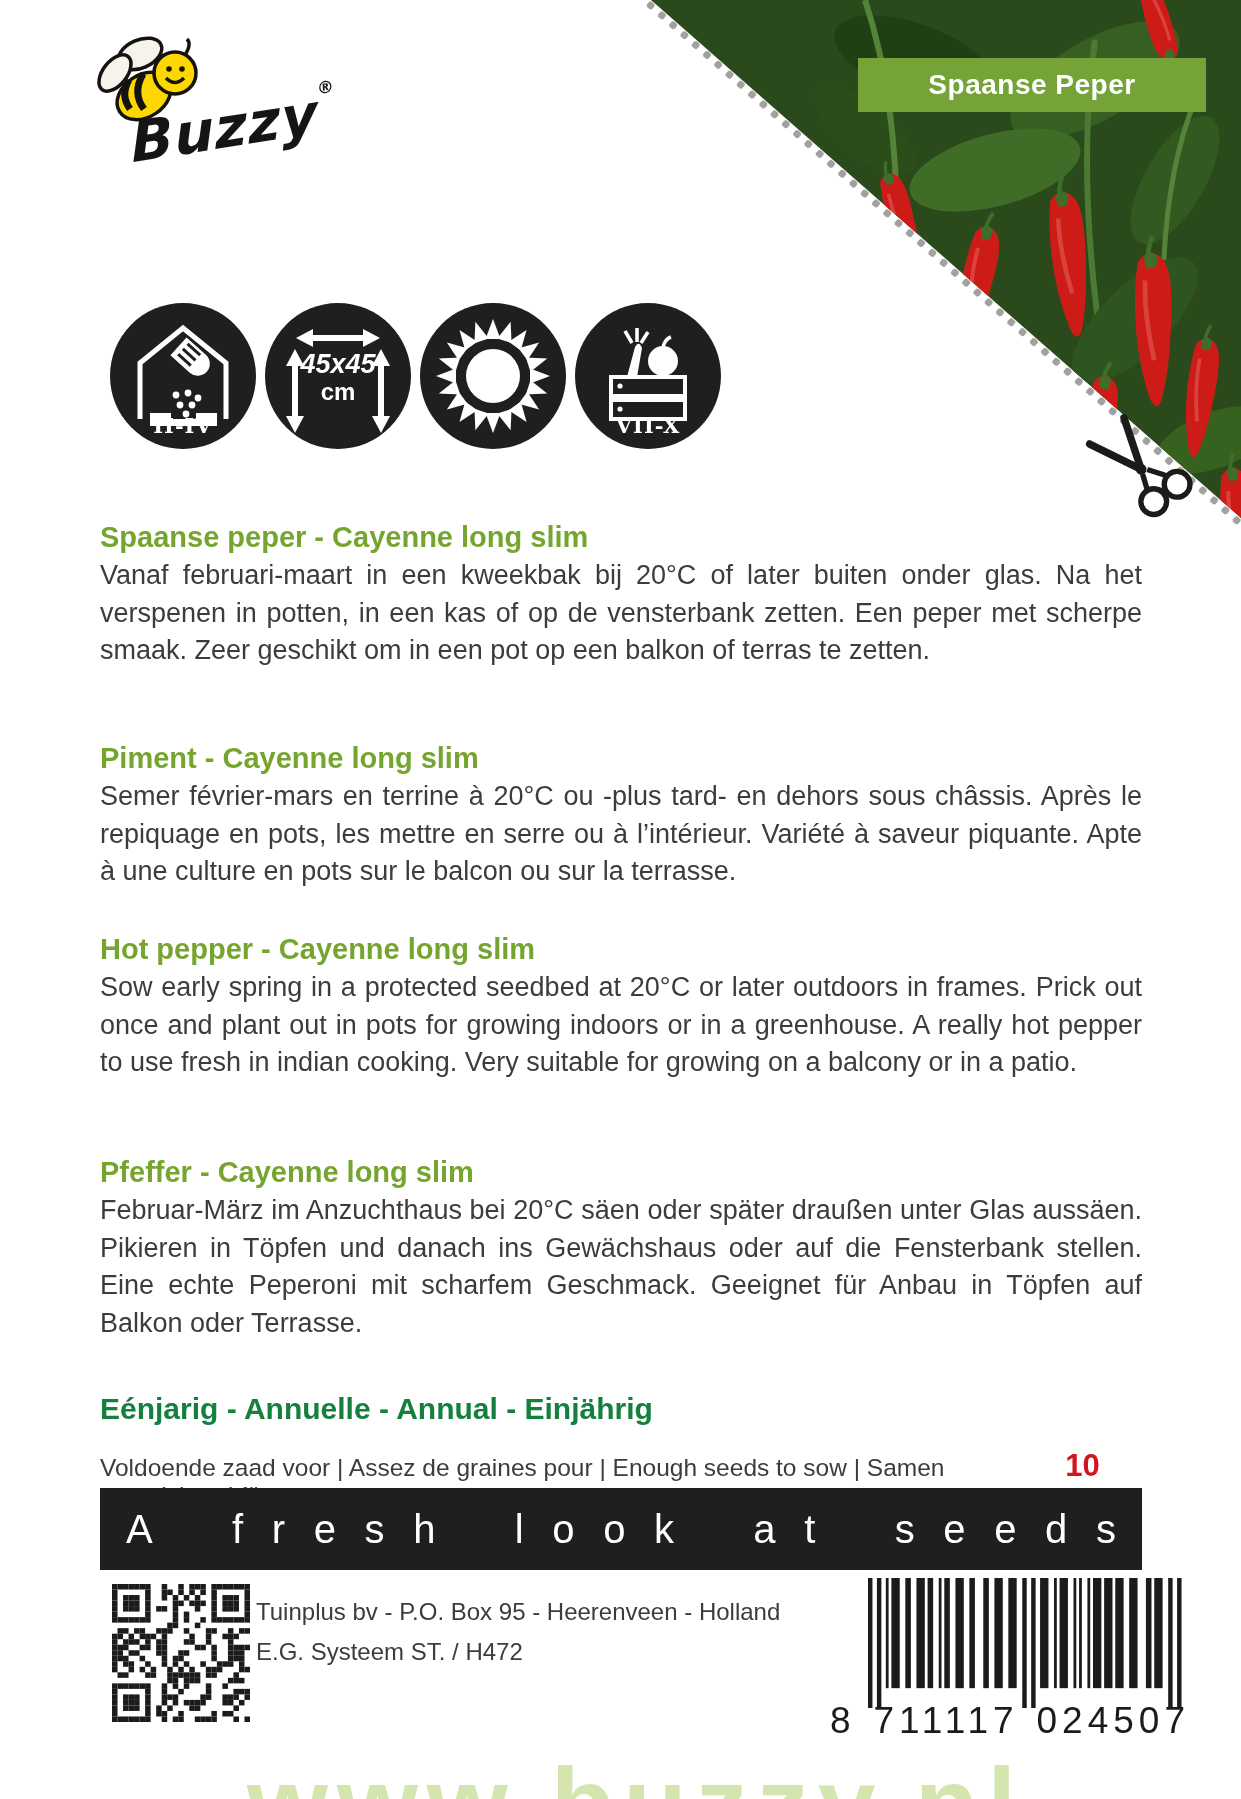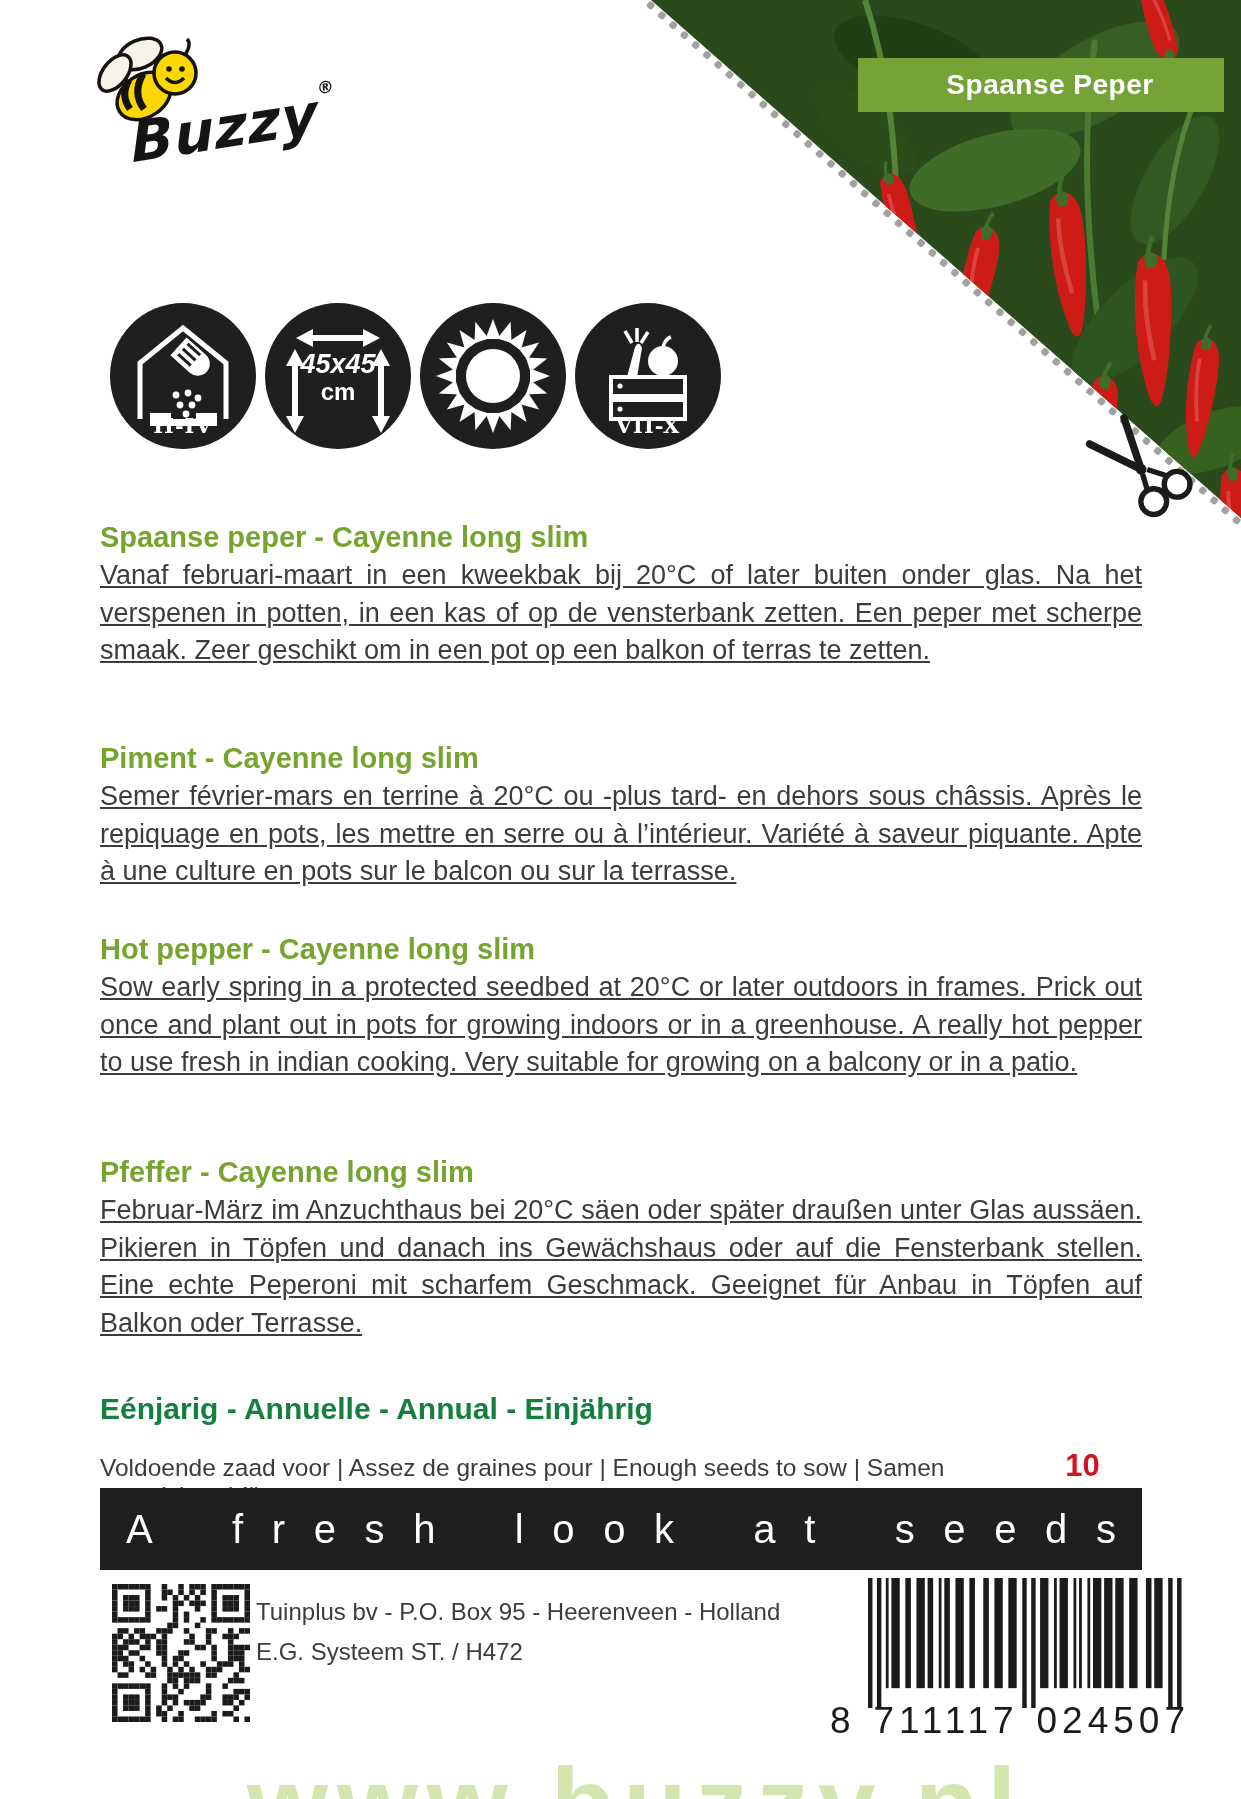--- a/index.html
+++ b/index.html
@@ -10,21 +10,21 @@
   .photo{position:absolute;left:615px;top:0;width:626px;height:540px;
          clip-path:polygon(36px 0, 626px 0, 626px 518px);}
   .photo svg{display:block;width:626px;height:540px;}
   .cutline{position:absolute;left:645px;top:-5px;width:800px;height:11px;
            transform-origin:0 5.5px;transform:rotate(41.3deg);
            background-image:radial-gradient(circle 4px, #a2a1a0 97%, rgba(0,0,0,0) 100%);
            background-size:15px 11px;background-repeat:repeat-x;z-index:4;}
   .scissors{position:absolute;left:1080px;top:408px;width:118px;height:118px;z-index:5;
             transform:rotate(-43deg);}
   .band{position:absolute;left:858px;top:58px;width:348px;height:54px;background:#75a338;
-        display:flex;align-items:center;justify-content:center;z-index:6;padding-left:18px;}
+        display:flex;align-items:center;justify-content:center;z-index:6;}
   .band span{color:#fff;font-weight:bold;font-size:28px;letter-spacing:.5px;}
 
   
   .logo{position:absolute;left:92px;top:30px;width:230px;height:150px;}
   .logo svg{position:absolute;left:0;top:0;}
   .logo-text{position:absolute;left:38px;top:62px;transform:rotate(-9deg) skewX(-6deg);
              font-style:italic;font-weight:bold;font-size:56px;color:#171513;
              font-family:"DejaVu Sans",sans-serif;letter-spacing:1px;}
   .logo-text .reg{font-size:17px;vertical-align:38px;font-style:normal;letter-spacing:0;}
 
@@ -35,21 +35,21 @@
   .icon-label{position:absolute;left:0;right:0;bottom:11px;text-align:center;color:#fff;
               font-family:"DejaVu Serif",serif;font-weight:bold;font-size:21px;letter-spacing:1px;}
   .size-label{position:absolute;left:0;right:0;top:50%;transform:translateY(-46%);
               text-align:center;color:#fff;font-weight:bold;line-height:27px;}
   .size-label .v{font-size:27px;display:block;font-style:italic;}
   .size-label .u{font-size:24px;display:block;}
 
   
   .sec{position:absolute;left:100px;width:1042px;}
   .sec h2{margin:0 0 4px 0;font-size:29px;line-height:32px;color:#76a52f;font-weight:bold;}
-  .sec p{margin:0;font-size:27px;line-height:37.5px;text-align:justify;color:#3c3c3a;text-decoration:underline;}
+  .sec p{margin:0;font-size:27px;line-height:37.5px;text-align:justify;color:#3c3c3a;}
   .sec-nl{top:521px;} .sec-fr{top:742px;} .sec-en{top:933px;} .sec-de{top:1156px;}
 
   .annual{position:absolute;left:100px;top:1392px;font-size:30px;font-weight:bold;color:#15803d;}
   .seedsline{position:absolute;left:100px;top:1448px;width:1042px;display:flex;
              justify-content:space-between;align-items:baseline;}
   .seedsline .txt{font-size:24.5px;color:#3c3c3a;}
   .seedsline .amount{font-size:31px;font-weight:bold;color:#d2151f;}
 
   
   .tagbar{position:absolute;left:100px;top:1488px;width:1042px;height:82px;background:#211e1e;

